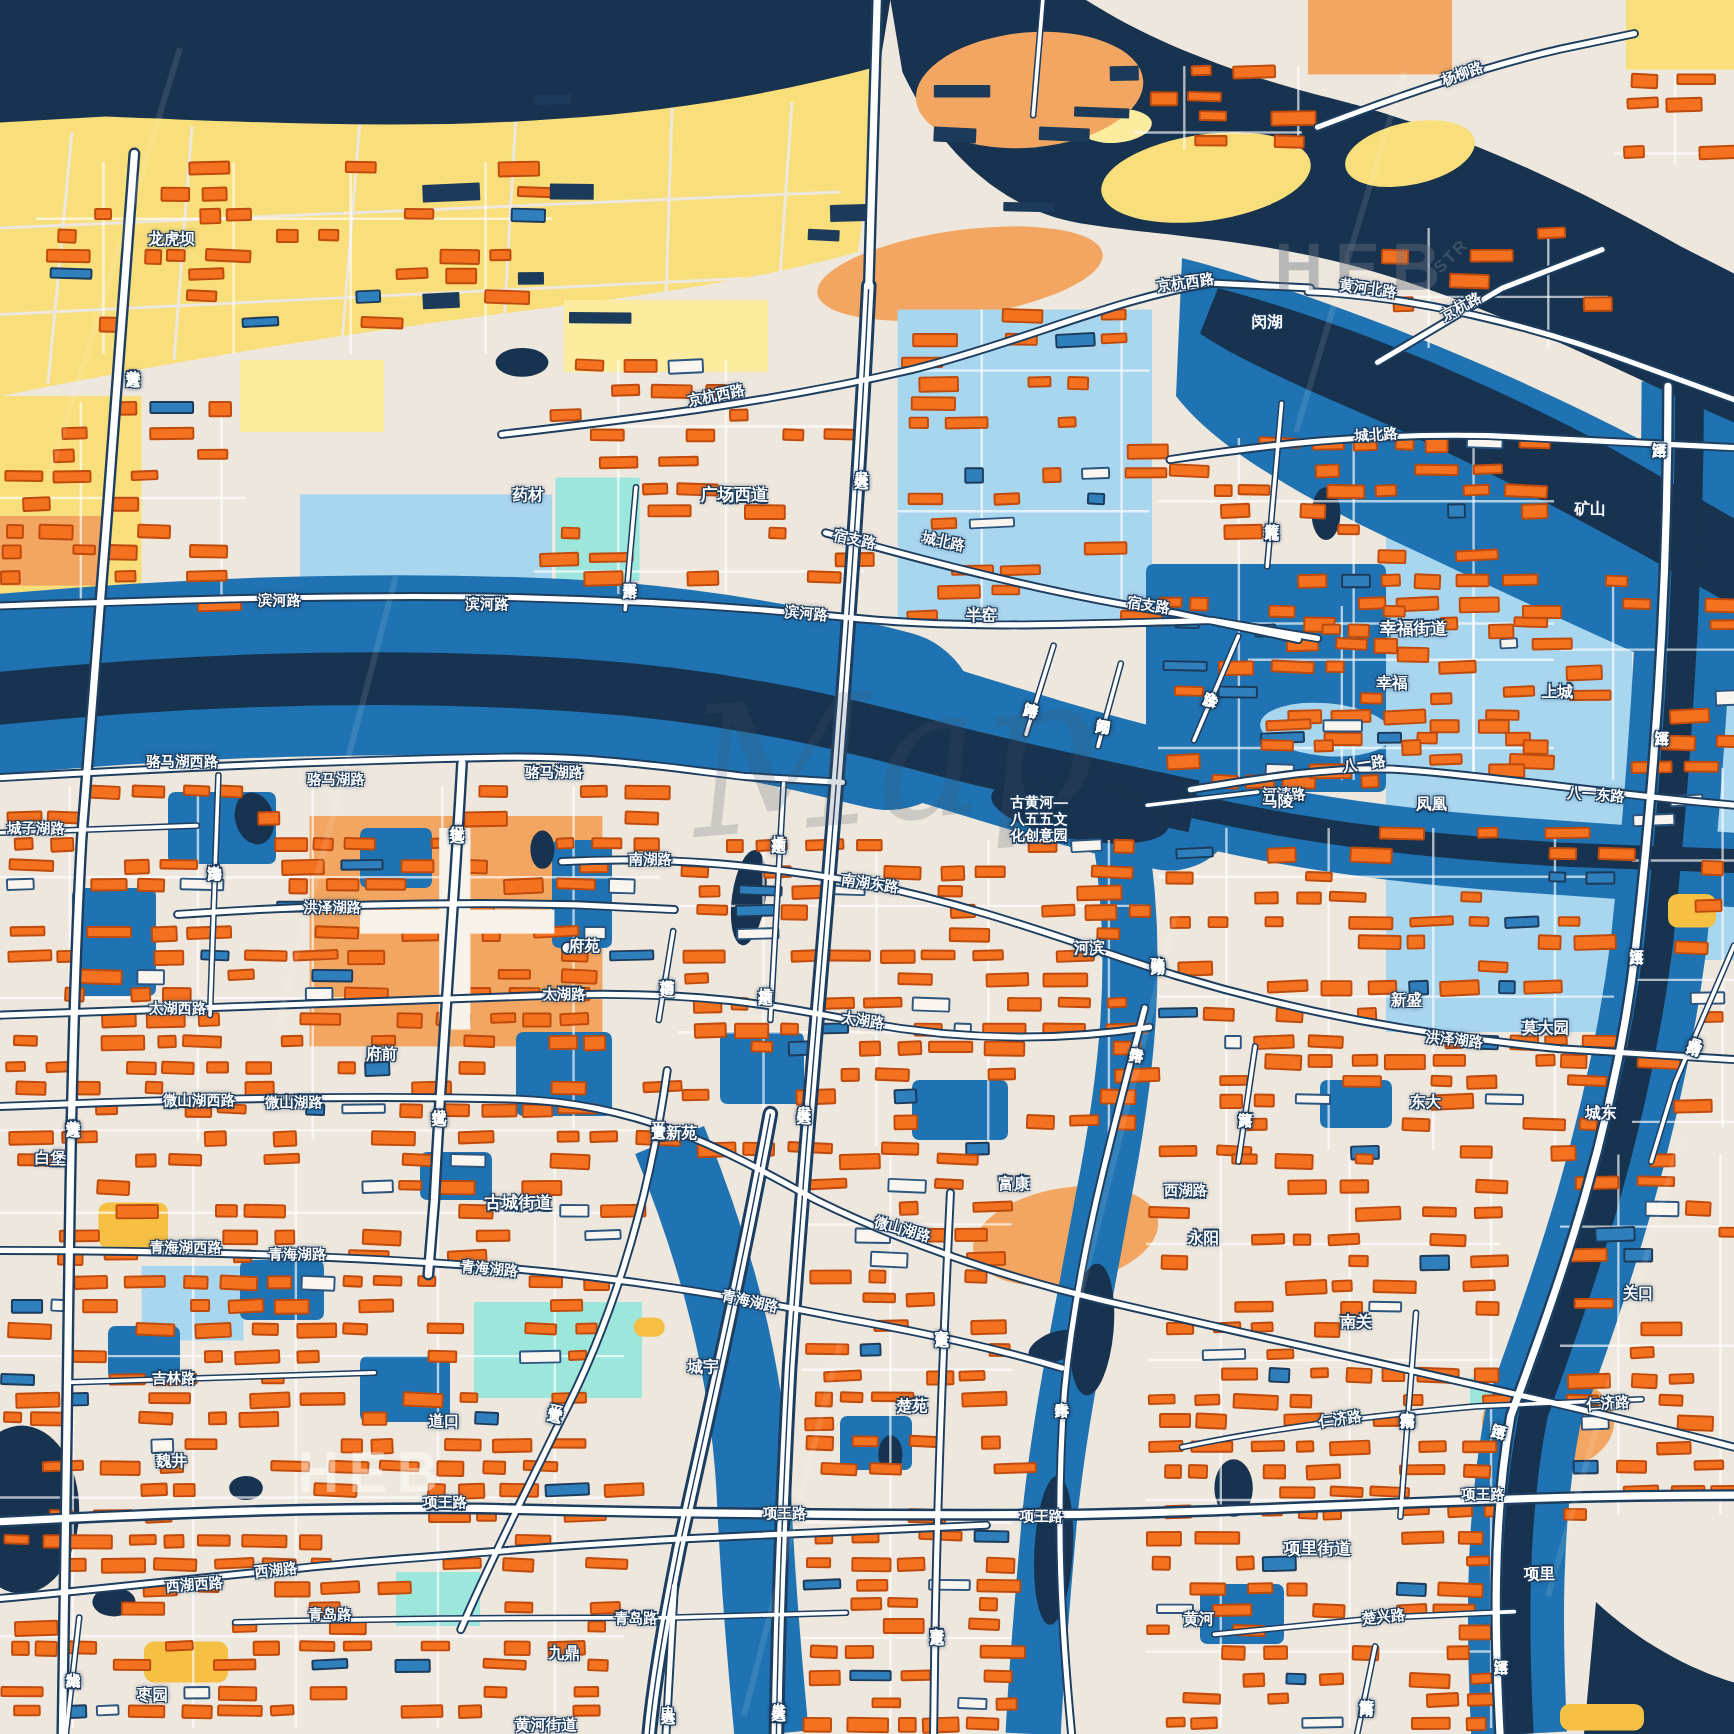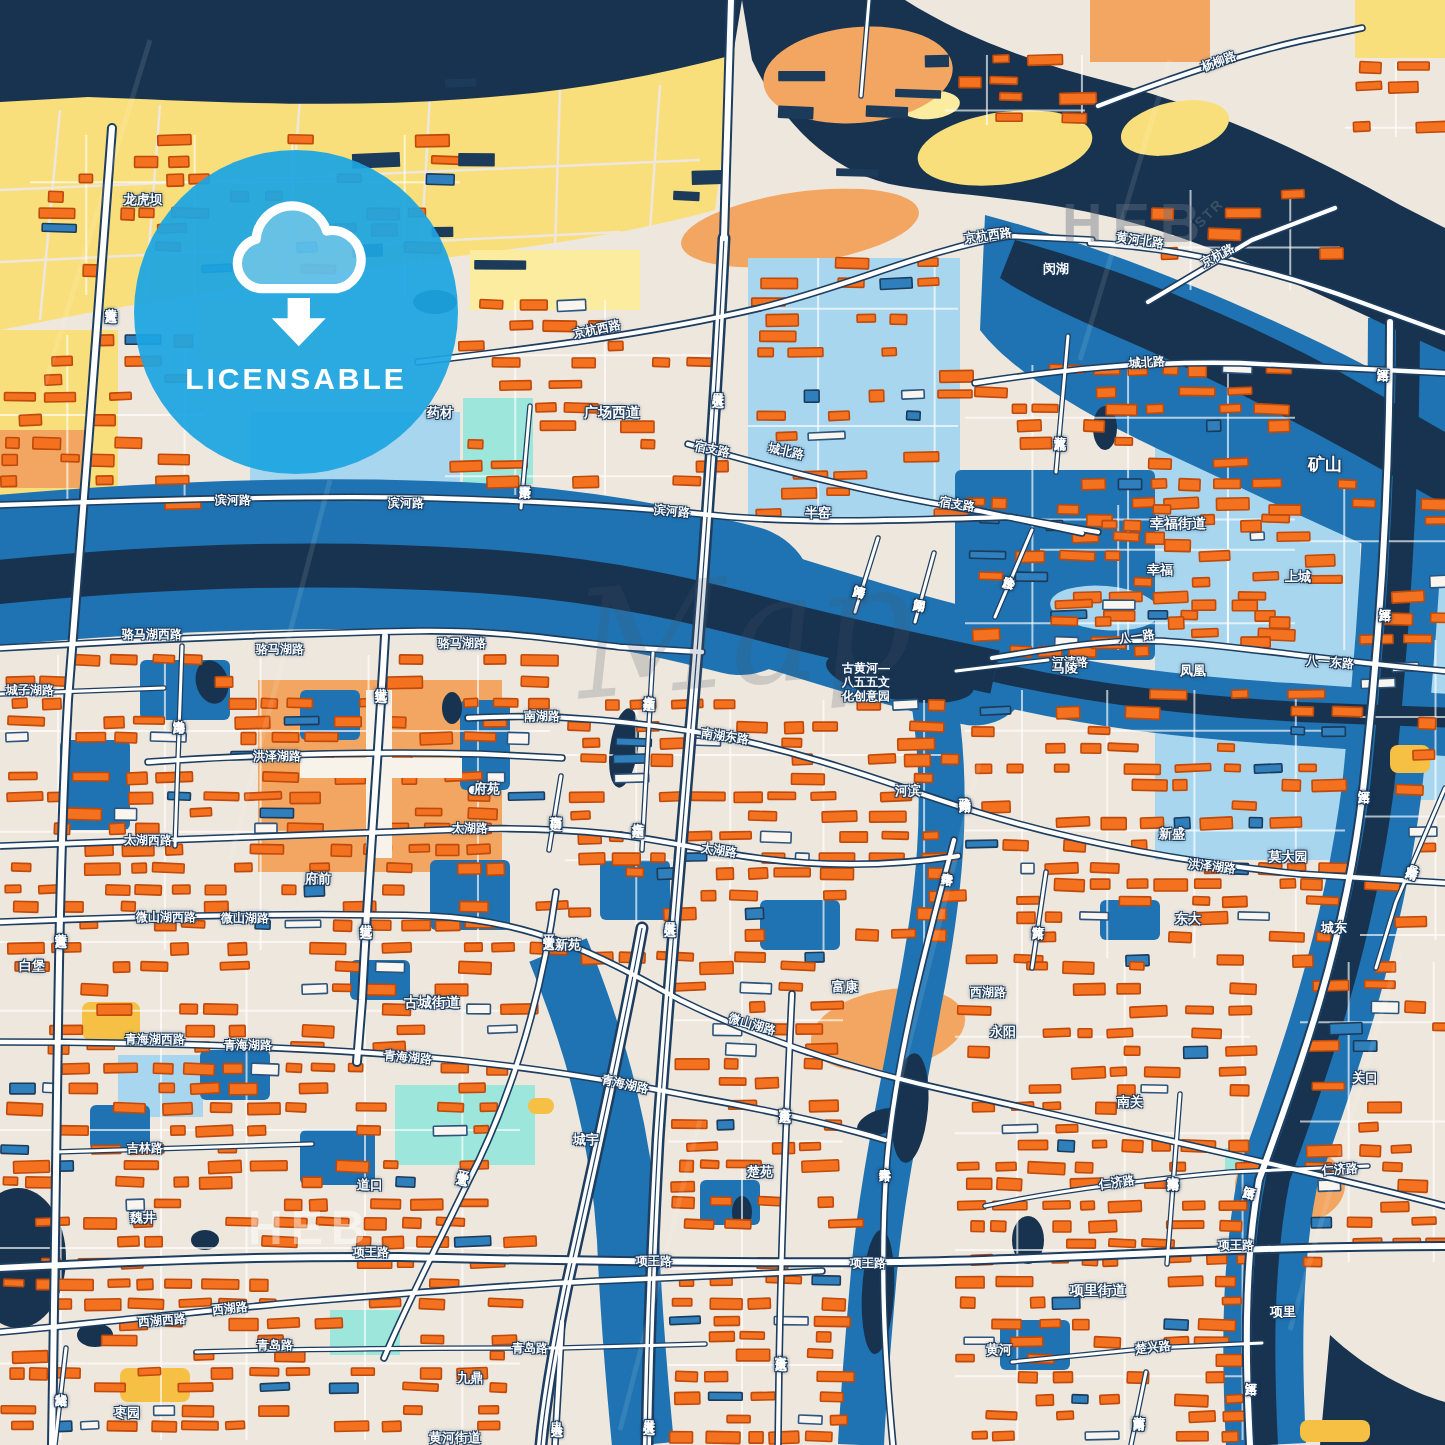--- a/index.html
+++ b/index.html
@@ -1272,21 +1272,21 @@
       <div class="lbl v" style="left: 717px; top: 385px; font-size: 12px; transform: translate(-50%, -50%);">发展大道</div>
       <div class="lbl v" style="left: 524px; top: 477px; font-size: 12px; transform: translate(-50%, -50%);">康平路</div>
       <div class="lbl" style="left: 712px; top: 450px; font-size: 12px; transform: translate(-50%, -50%) rotate(12deg);">宿支路</div>
       <div class="lbl" style="left: 786px; top: 452px; font-size: 12px; transform: translate(-50%, -50%) rotate(12deg);">城北路</div>
       <div class="lbl" style="left: 957px; top: 505px; font-size: 12px; transform: translate(-50%, -50%) rotate(8deg);">宿支路</div>
       <div class="lbl" style="left: 233px; top: 501px; font-size: 12px; transform: translate(-50%, -50%);">滨河路</div>
       <div class="lbl" style="left: 406px; top: 504px; font-size: 12px; transform: translate(-50%, -50%);">滨河路</div>
       <div class="lbl" style="left: 672px; top: 512px; font-size: 12px; transform: translate(-50%, -50%) rotate(5deg);">滨河路</div>
       <div class="lbl" style="left: 1147px; top: 363px; font-size: 12px; transform: translate(-50%, -50%) rotate(-4deg);">城北路</div>
       <div class="lbl v" style="left: 1059px; top: 428px; font-size: 12px; transform: translate(-50%, -50%);">黄河北路</div>
-      <div class="lbl" style="left: 1325px; top: 425px; font-size: 17px; transform: translate(-50%, -50%); margin-top: 40px;">矿山</div>
+      <div class="lbl" style="left: 1325px; top: 425px; font-size: 13px; transform: translate(-50%, -50%);">矿山</div>
       <div class="lbl v" style="left: 1382px; top: 360px; font-size: 12px; transform: translate(-50%, -50%);">运河路</div>
       <div class="lbl" style="left: 1178px; top: 523px; font-size: 14px; transform: translate(-50%, -50%);">幸福街道</div>
       <div class="lbl" style="left: 1160px; top: 570px; font-size: 13px; transform: translate(-50%, -50%);">幸福</div>
       <div class="lbl" style="left: 1298px; top: 577px; font-size: 13px; transform: translate(-50%, -50%);">上城</div>
       <div class="lbl v" style="left: 1013px; top: 568px; font-size: 12px; transform: translate(-50%, -50%) rotate(18deg);">金沙路</div>
       <div class="lbl v" style="left: 862px; top: 577px; font-size: 12px; transform: translate(-50%, -50%) rotate(14deg);">闻涛路</div>
       <div class="lbl v" style="left: 921px; top: 590px; font-size: 12px; transform: translate(-50%, -50%) rotate(10deg);">闵湖路</div>
       <div class="lbl" style="left: 818px; top: 513px; font-size: 13px; transform: translate(-50%, -50%);">半窑</div>
       <div class="lbl" style="left: 152px; top: 635px; font-size: 12px; transform: translate(-50%, -50%);">骆马湖西路</div>
       <div class="lbl" style="left: 280px; top: 650px; font-size: 12px; transform: translate(-50%, -50%);">骆马湖路</div>
@@ -1325,21 +1325,21 @@
       <div class="lbl" style="left: 752px; top: 1025px; font-size: 12px; transform: translate(-50%, -50%) rotate(16deg);">微山湖路</div>
       <div class="lbl v" style="left: 365px; top: 916px; font-size: 12px; transform: translate(-50%, -50%);">世纪大道</div>
       <div class="lbl v" style="left: 60px; top: 925px; font-size: 12px; transform: translate(-50%, -50%);">黄海大道</div>
       <div class="lbl v" style="left: 548px; top: 927px; font-size: 12px; transform: translate(-50%, -50%);">平安大道</div>
       <div class="lbl" style="left: 568px; top: 945px; font-size: 13px; transform: translate(-50%, -50%);">新苑</div>
       <div class="lbl v" style="left: 949px; top: 864px; font-size: 12px; transform: translate(-50%, -50%) rotate(10deg);">青年路</div>
       <div class="lbl v" style="left: 1363px; top: 782px; font-size: 12px; transform: translate(-50%, -50%);">运河路</div>
       <div class="lbl v" style="left: 1416px; top: 858px; font-size: 12px; transform: translate(-50%, -50%) rotate(18deg);">丹桥南路</div>
       <div class="lbl v" style="left: 1037px; top: 918px; font-size: 12px; transform: translate(-50%, -50%);">黄河路</div>
       <div class="lbl v" style="left: 964px; top: 790px; font-size: 12px; transform: translate(-50%, -50%);">骆马湖路</div>
-      <div class="lbl" style="left: 32px; top: 966px; font-size: 13px; transform: translate(-50%, -50%);">白堡</div>
+      <div class="lbl" style="left: 42px; top: 966px; font-size: 13px; transform: translate(-50%, -50%);">白堡</div>
       <div class="lbl" style="left: 988px; top: 993px; font-size: 12px; transform: translate(-50%, -50%);">西湖路</div>
       <div class="lbl" style="left: 1003px; top: 1032px; font-size: 13px; transform: translate(-50%, -50%);">永阳</div>
       <div class="lbl" style="left: 845px; top: 987px; font-size: 13px; transform: translate(-50%, -50%);">富康</div>
       <div class="lbl" style="left: 432px; top: 1002px; font-size: 14px; transform: translate(-50%, -50%);">古城街道</div>
       <div class="lbl" style="left: 155px; top: 1040px; font-size: 12px; transform: translate(-50%, -50%);">青海湖西路</div>
       <div class="lbl" style="left: 248px; top: 1046px; font-size: 12px; transform: translate(-50%, -50%);">青海湖路</div>
       <div class="lbl" style="left: 408px; top: 1058px; font-size: 12px; transform: translate(-50%, -50%) rotate(5deg);">青海湖路</div>
       <div class="lbl" style="left: 625px; top: 1085px; font-size: 12px; transform: translate(-50%, -50%) rotate(12deg);">青海湖路</div>
       <div class="lbl" style="left: 586px; top: 1140px; font-size: 13px; transform: translate(-50%, -50%);">城宇</div>
       <div class="lbl" style="left: 760px; top: 1172px; font-size: 13px; transform: translate(-50%, -50%);">楚苑</div>
@@ -1372,20 +1372,13 @@
       <div class="lbl" style="left: 999px; top: 1350px; font-size: 13px; transform: translate(-50%, -50%);">黄河</div>
       <div class="lbl" style="left: 1153px; top: 1348px; font-size: 12px; transform: translate(-50%, -50%) rotate(-6deg);">楚兴路</div>
       <div class="lbl v" style="left: 1138px; top: 1408px; font-size: 12px; transform: translate(-50%, -50%);">黄河南路</div>
       <div class="lbl v" style="left: 60px; top: 1385px; font-size: 12px; transform: translate(-50%, -50%);">华城路</div>
       <div class="lbl" style="left: 127px; top: 1413px; font-size: 13px; transform: translate(-50%, -50%);">枣园</div>
       <div class="lbl v" style="left: 884px; top: 1160px; font-size: 12px; transform: translate(-50%, -50%);">青年路</div>
       <div class="lbl v" style="left: 1250px; top: 1374px; font-size: 12px; transform: translate(-50%, -50%);">运河路</div>
       <div class="lbl" style="left: 455px; top: 1438px; font-size: 13px; transform: translate(-50%, -50%);">黄河街道</div>
     </div>
 
-  <div id="badge" style="background: rgba(28, 165, 226, 0.93);">
-    <svg width="186" height="172" viewBox="0 0 200 180">
-      <path d="M62 110 a27 27 0 0 1 -5 -53 a39 39 0 0 1 76 -9 a26 26 0 0 1 11 62 z" fill="rgba(255,255,255,0.28)" stroke="#fff" stroke-width="10" stroke-linejoin="round" stroke-linecap="round"></path>
-      <path d="M91 120 h24 v22 h17 l-29 30 -29 -30 h17 z" fill="#fff"></path>
-    </svg>
-    <div class="badge-text">LICENSABLE</div>
-  </div>
 </div>
 
 </body></html>

